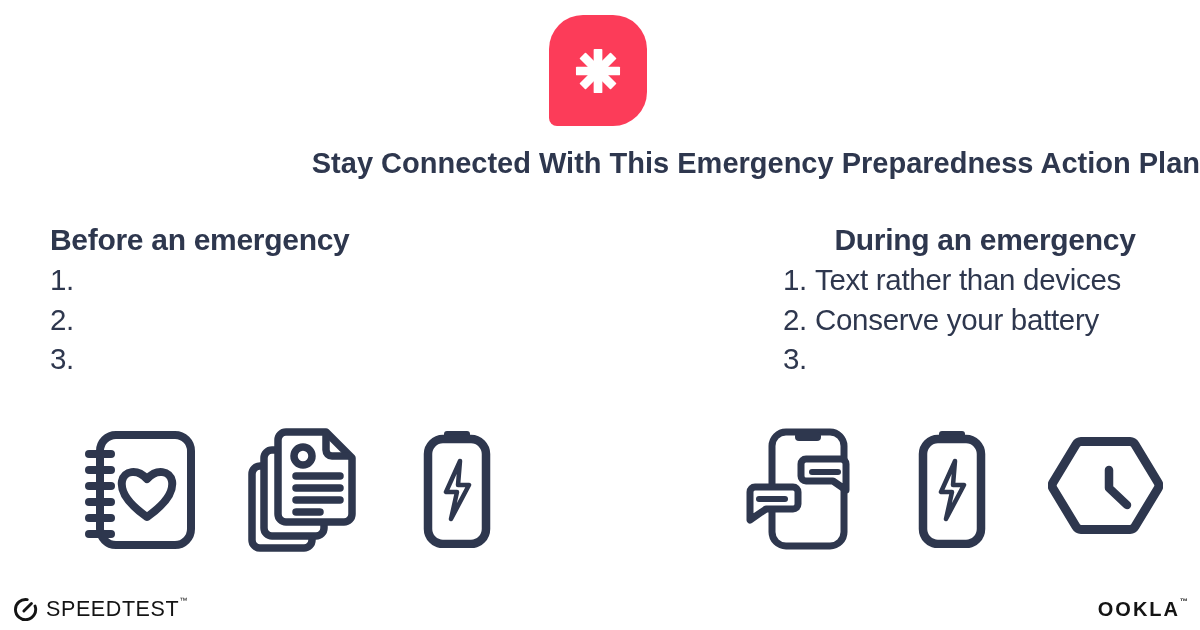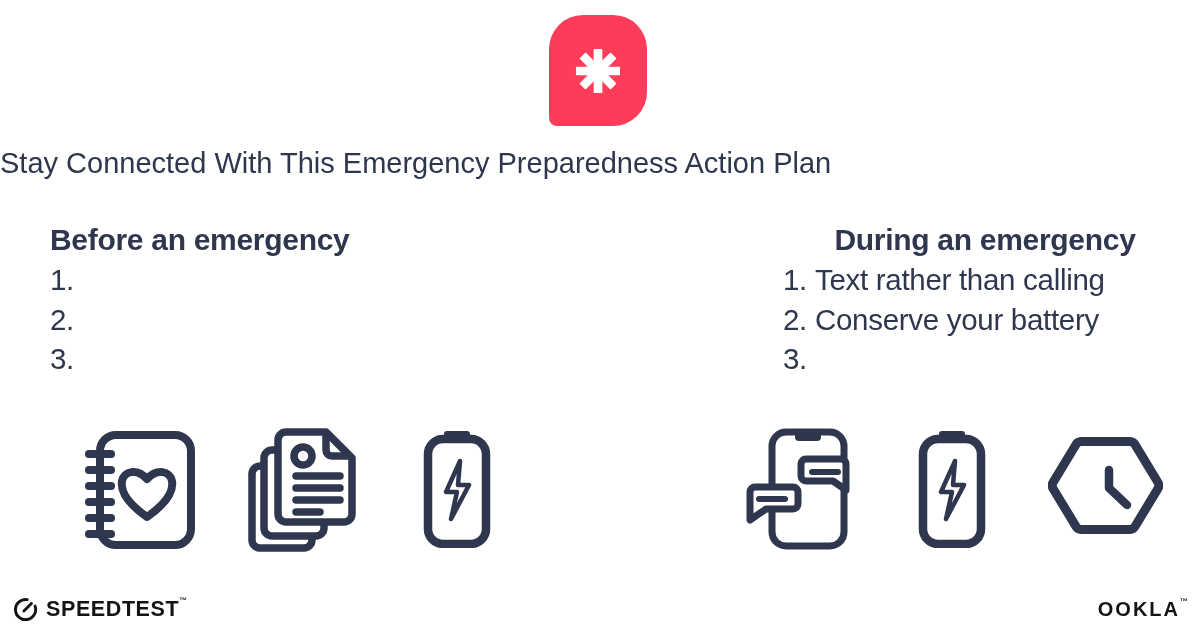--- a/index.html
+++ b/index.html
@@ -24,22 +24,22 @@
     position: absolute; left: 549px; top: 15px;
     width: 98px; height: 111px;
     background: var(--accent);
     border-radius: 34px 34px 34px 8px;
     display: flex; align-items: center; justify-content: center;
   }
 
   
   .title {
     position: absolute; left: 0; top: 147px; width: 1200px;
-    text-align: left;
-    font-size: 29px; font-weight: 400; color: var(--ink);
+    text-align: right;
+    font-size: 29px; font-weight: 700; color: var(--ink);
     letter-spacing: 0px;
   }
 
   
   .col { position: absolute; top: 220px; }
   .col-left { left: 22px; width: 690px; margin-left: 28px; }
   .col-right { left: 775px; width: 420px; text-align: center; }
   .col-heading { font-size: 30px; font-weight: 700; line-height: 40px; color: var(--ink); letter-spacing: -0.3px; }
   .list { margin-top: 0; }
   .list-item { display: flex; font-size: 29.5px; line-height: 39.5px; color: var(--ink); letter-spacing: -0.3px; }
@@ -53,21 +53,21 @@
   .i-phone     { left: 746px;  top: 428px; }
   .i-battery-2 { left: 918px;  top: 429px; }
   .i-clock     { left: 1048px; top: 437px; }
 
   
   .footer-left {
     position: absolute; left: 13px; top: 597px;
     display: flex; align-items: center; gap: 8px; color: var(--logo);
   }
   .speedtest-word {
-    font-size: 21.5px; font-weight: 700; letter-spacing: 0.6px; color: var(--logo); text-align: right;
+    font-size: 21.5px; font-weight: 400; letter-spacing: 0.6px; color: var(--logo); text-align: right;
   }
   .tm { font-size: 8px; vertical-align: top; position: relative; top: -1px; letter-spacing: 0; }
   .footer-right {
     position: absolute; right: 12px; top: 598px;
     color: var(--logo);
   }
   .ookla-word { font-size: 20px; font-weight: 700; letter-spacing: 2px; color: var(--logo); }
 
   svg { display: block; }
 </style>
@@ -104,21 +104,21 @@
         <span class="num">3.</span>
       </div>
     </div>
   </div>
 
   <div class="col col-right">
     <div class="col-heading">During an emergency</div>
     <div class="list">
       <div class="list-item">
         <span class="num">1.</span>
-        <span class="txt">Text rather than calling</span>
+        <span class="txt">Text rather than devices</span>
       </div>
       <div class="list-item">
         <span class="num">2.</span>
         <span class="txt">Conserve your battery</span>
       </div>
       <div class="list-item">
         <span class="num">3.</span>
       </div>
     </div>
   </div>

